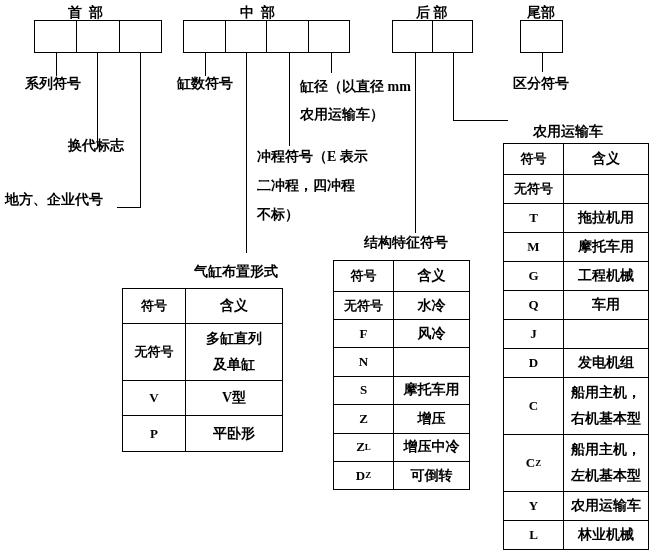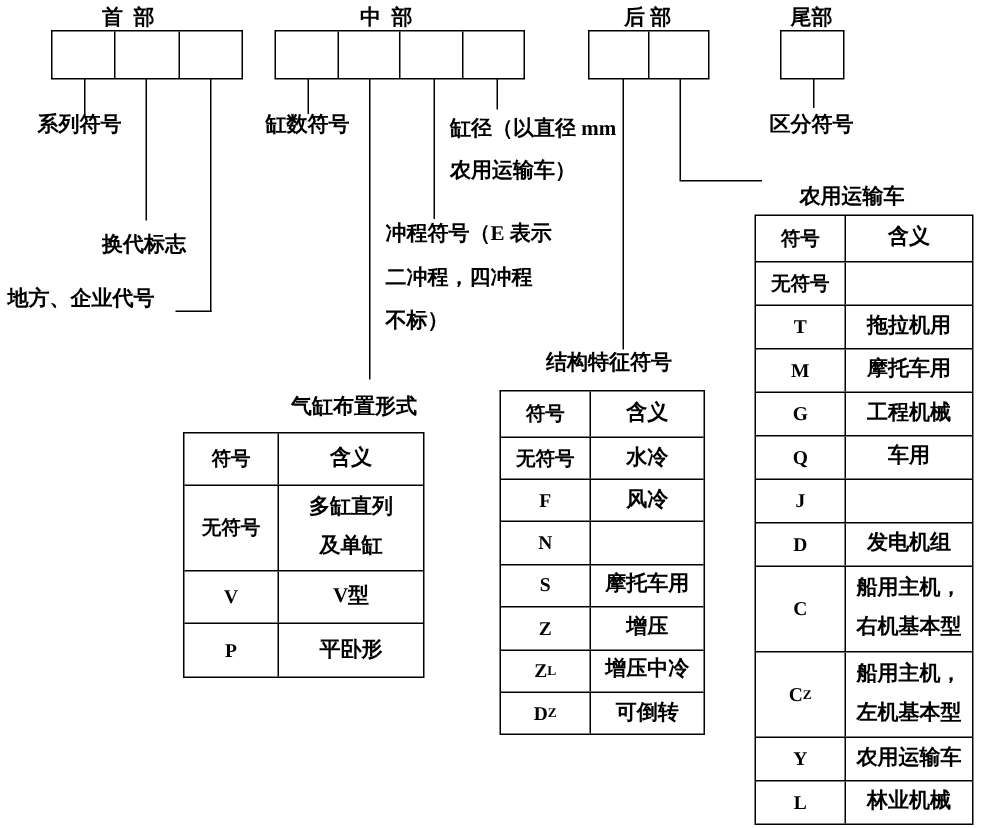--- a/index.html
+++ b/index.html
@@ -70,21 +70,21 @@
 <div class="vline" style="left:205px;top:52px;height:24px"></div>
 <div class="vline" style="left:246px;top:52px;height:201px"></div>
 <div class="vline" style="left:289px;top:52px;height:94px"></div>
 <div class="vline" style="left:331px;top:52px;height:21px"></div>
 <div class="vline" style="left:415px;top:52px;height:181px"></div>
 <div class="vline" style="left:453px;top:52px;height:68px"></div>
 <div class="hline" style="left:453px;top:120px;width:55px"></div>
 <div class="vline" style="left:542px;top:52px;height:20px"></div>
 
 <div class="lbl" style="left:25px;top:76px">系列符号</div>
-<div class="lbl" style="left:68px;top:156px">换代标志</div>
+<div class="lbl" style="left:68px;top:138px">换代标志</div>
 <div class="lbl" style="left:5px;top:192px">地方、企业代号</div>
 <div class="lbl" style="left:177px;top:76px">缸数符号</div>
 <div class="lbl multi2" style="left:300px;top:73px">缸径（以直径 mm
 农用运输车）</div>
 <div class="lbl multi3" style="left:257px;top:142px">冲程符号（E 表示
 二冲程，四冲程
 不标）</div>
 <div class="lbl" style="left:533px;top:124px">农用运输车</div>
 <div class="lbl" style="left:513px;top:76px">区分符号</div>
 

